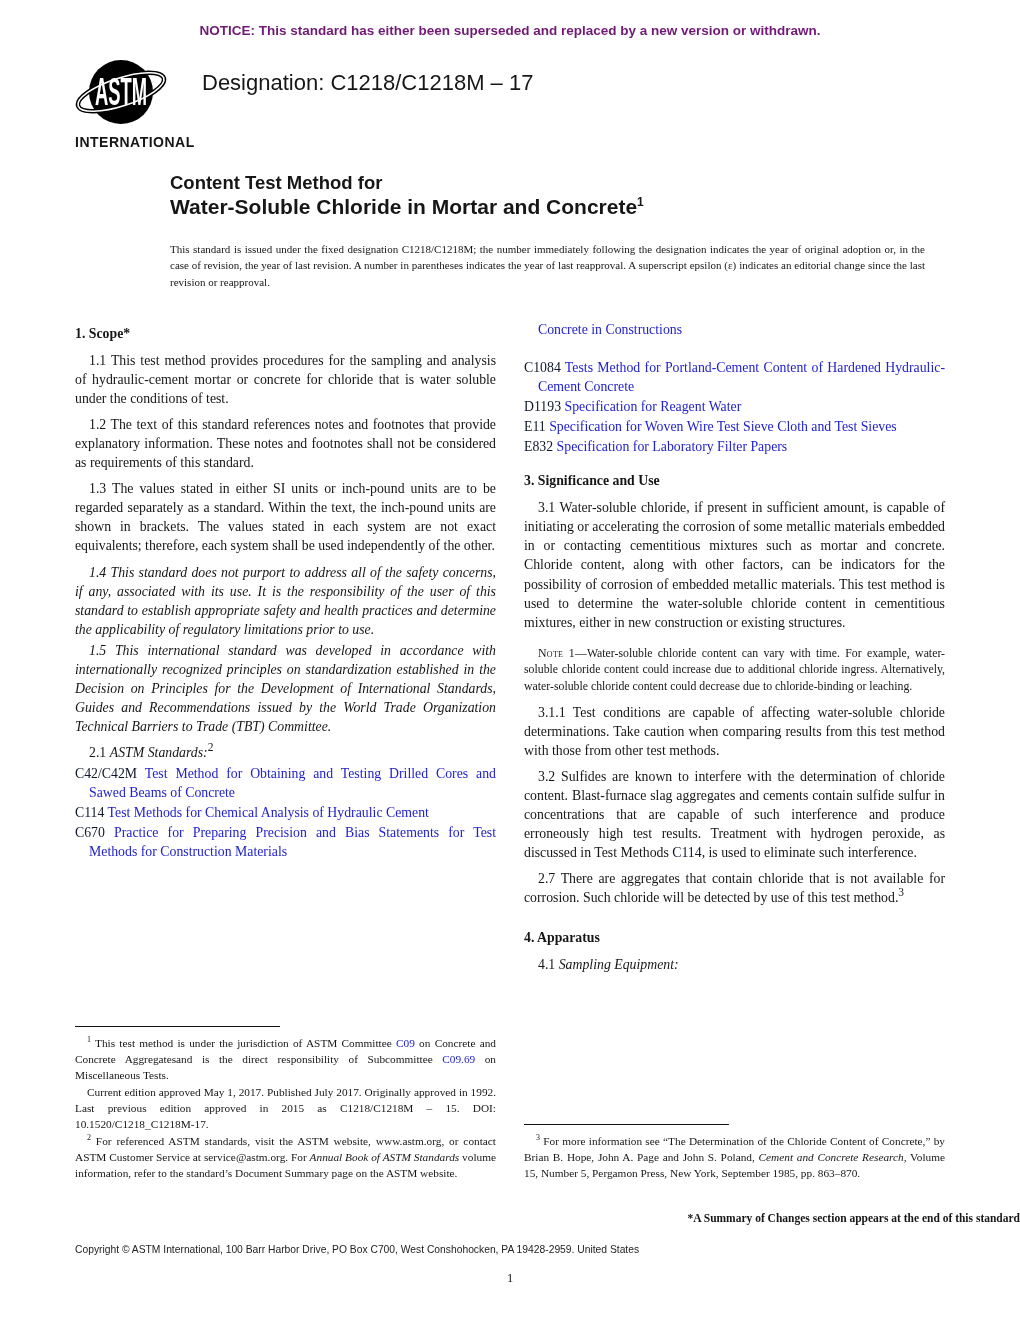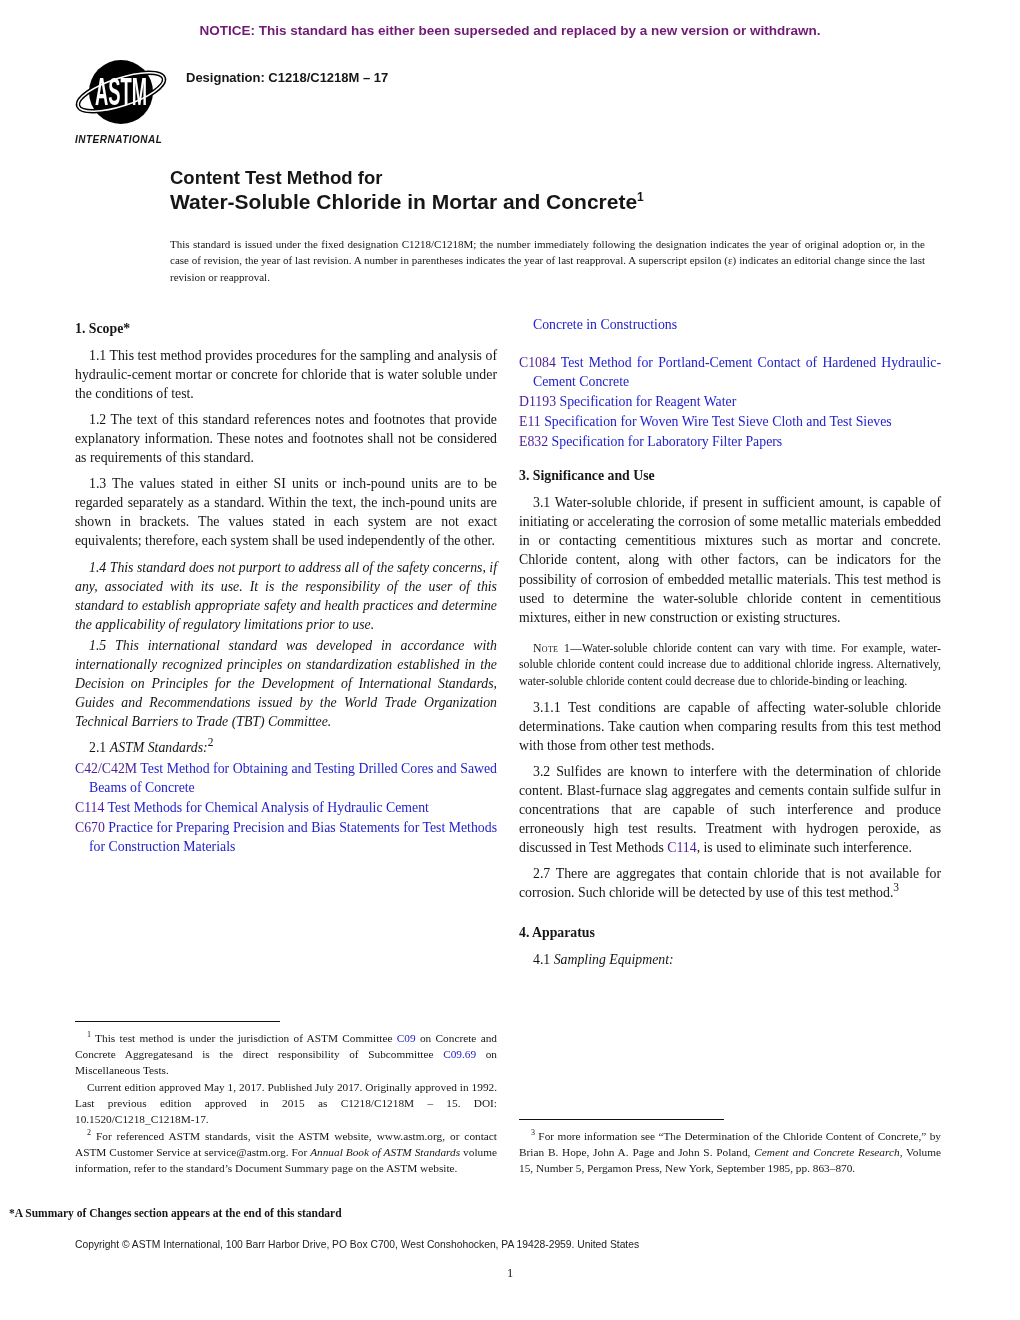--- a/index.html
+++ b/index.html
@@ -21,31 +21,30 @@
     line-height: 1.35;
   }
   .header-row {
     margin: 14px 75px 0 75px;
     display: flex;
     align-items: flex-start;
   }
   .logo-wrap { width: 95px; margin-top: 2px; }
   .logo-sub {
     font-family: "Liberation Sans", sans-serif;
-    font-style: italic;
-    font-weight: bold;
-    font-size: 10px;
+    font-weight: bold;
+    font-size: 14px;
     letter-spacing: 0.5px;
     margin-top: -4px;
   }
   .designation {
     font-family: "Liberation Sans", sans-serif;
-    font-weight: bold;
-    font-size: 13px;
-    margin-left: 16px;
+    font-weight: normal;
+    font-size: 22px;
+    margin-left: 32px;
     margin-top: 16px;
   }
   .title-block { margin: 22px 95px 0 170px; }
   .title-line1 {
     font-family: "Liberation Sans", sans-serif;
     font-weight: bold;
     font-size: 18.5px;
     line-height: 1.2;
   }
   .title-line2 {
@@ -56,21 +55,21 @@
   }
   .title-line2 sup { font-size: 12px; }
   .preamble {
     margin: 20px 95px 0 170px;
     font-size: 11px;
     line-height: 1.5;
     text-align: justify;
   }
   .columns {
     display: flex;
-    gap: 22px;
+    gap: 28px;
     margin: 30px 75px 0 75px;
     min-height: 862px;
   }
   .col {
     width: 422px;
     display: flex;
     flex-direction: column;
     font-size: 13.8px;
     line-height: 1.38;
     text-align: justify;
@@ -85,21 +84,21 @@
   h3.sec:first-child { margin-top: 4px; }
   .para { text-indent: 14px; margin-bottom: 7px; }
   .para.tight { margin-bottom: 2px; }
   .italic { font-style: italic; }
   .ref {
     padding-left: 14px;
     text-indent: -14px;
     margin-bottom: 1px;
   }
   .ref-cont { padding-left: 14px; margin-bottom: 19px; text-align: left; }
-  .code { color: #4c1d95; text-decoration: none; cursor: pointer; }
+  .code { color: #0f172a; text-decoration: none; cursor: pointer; }
   .bluelink { color: #2222cc; text-decoration: none; cursor: pointer; }
   .note {
     font-size: 11.8px;
     line-height: 1.42;
     text-indent: 14px;
     margin: 6px 0 8px 0;
   }
   .smallcaps { font-variant: small-caps; letter-spacing: 0.3px; }
   .footnotes { margin-top: auto; }
   .fn-rule {
@@ -111,21 +110,21 @@
     font-size: 11.3px;
     line-height: 1.42;
     text-align: justify;
     text-indent: 12px;
     margin-bottom: 1px;
   }
   .fn sup { font-size: 8px; }
   sup { line-height: 0; }
   .summary-line {
     margin-top: 30px;
-    text-align: left;
+    text-align: right;
     font-weight: bold;
     font-size: 11.5px;
     padding-left: 9px;
   }
   .copyright {
     margin: 20px 75px 0 75px;
     font-family: "Liberation Sans", sans-serif;
     font-size: 10.3px;
     color: #222;
   }
@@ -185,21 +184,21 @@
     <div class="footnotes">
       <div class="fn-rule"></div>
       <p class="fn"><sup>1</sup><span> This test method is under the jurisdiction of ASTM Committee </span><a class="bluelink">C09</a><span> on Concrete and Concrete Aggregatesand is the direct responsibility of Subcommittee </span><a class="bluelink">C09.69</a><span> on Miscellaneous Tests.</span></p>
       <p class="fn">Current edition approved May 1, 2017. Published July 2017. Originally approved in 1992. Last previous edition approved in 2015 as C1218/C1218M – 15. DOI: 10.1520/C1218_C1218M-17.</p>
       <p class="fn"><sup>2</sup><span> For referenced ASTM standards, visit the ASTM website, www.astm.org, or contact ASTM Customer Service at service@astm.org. For </span><span class="italic">Annual Book of ASTM Standards</span><span> volume information, refer to the standard’s Document Summary page on the ASTM website.</span></p>
     </div>
   </div>
 
   <div class="col">
     <p class="ref-cont"><a class="bluelink">Concrete in Constructions</a></p>
-    <p class="ref"><a class="code">C1084</a><a class="bluelink"> Test Method for Portland-Cement Contact of Hardened Hydraulic-Cement Concrete</a></p>
+    <p class="ref"><a class="code">C1084</a><a class="bluelink"> Tests Method for Portland-Cement Content of Hardened Hydraulic-Cement Concrete</a></p>
     <p class="ref"><a class="code">D1193</a><a class="bluelink"> Specification for Reagent Water</a></p>
     <p class="ref"><a class="code">E11</a><a class="bluelink"> Specification for Woven Wire Test Sieve Cloth and Test Sieves</a></p>
     <p class="ref"><a class="code">E832</a><a class="bluelink"> Specification for Laboratory Filter Papers</a></p>
 
     <h3 class="sec">3.  Significance and Use</h3>
     <p class="para">3.1  Water-soluble chloride, if present in sufficient amount, is capable of initiating or accelerating the corrosion of some metallic materials embedded in or contacting cementitious mixtures such as mortar and concrete. Chloride content, along with other factors, can be indicators for the possibility of corrosion of embedded metallic materials. This test method is used to determine the water-soluble chloride content in cementitious mixtures, either in new construction or existing structures.</p>
     <p class="note"><span class="smallcaps">Note 1</span><span>—Water-soluble chloride content can vary with time. For example, water-soluble chloride content could increase due to additional chloride ingress. Alternatively, water-soluble chloride content could decrease due to chloride-binding or leaching.</span></p>
     <p class="para">3.1.1  Test conditions are capable of affecting water-soluble chloride determinations. Take caution when comparing results from this test method with those from other test methods.</p>
     <p class="para"><span>3.2  Sulfides are known to interfere with the determination of chloride content. Blast-furnace slag aggregates and cements contain sulfide sulfur in concentrations that are capable of such interference and produce erroneously high test results. Treatment with hydrogen peroxide, as discussed in Test Methods </span><a class="code">C114</a><span>, is used to eliminate such interference.</span></p>
     <p class="para"><span>2.7  There are aggregates that contain chloride that is not available for corrosion. Such chloride will be detected by use of this test method.</span><sup>3</sup></p>

